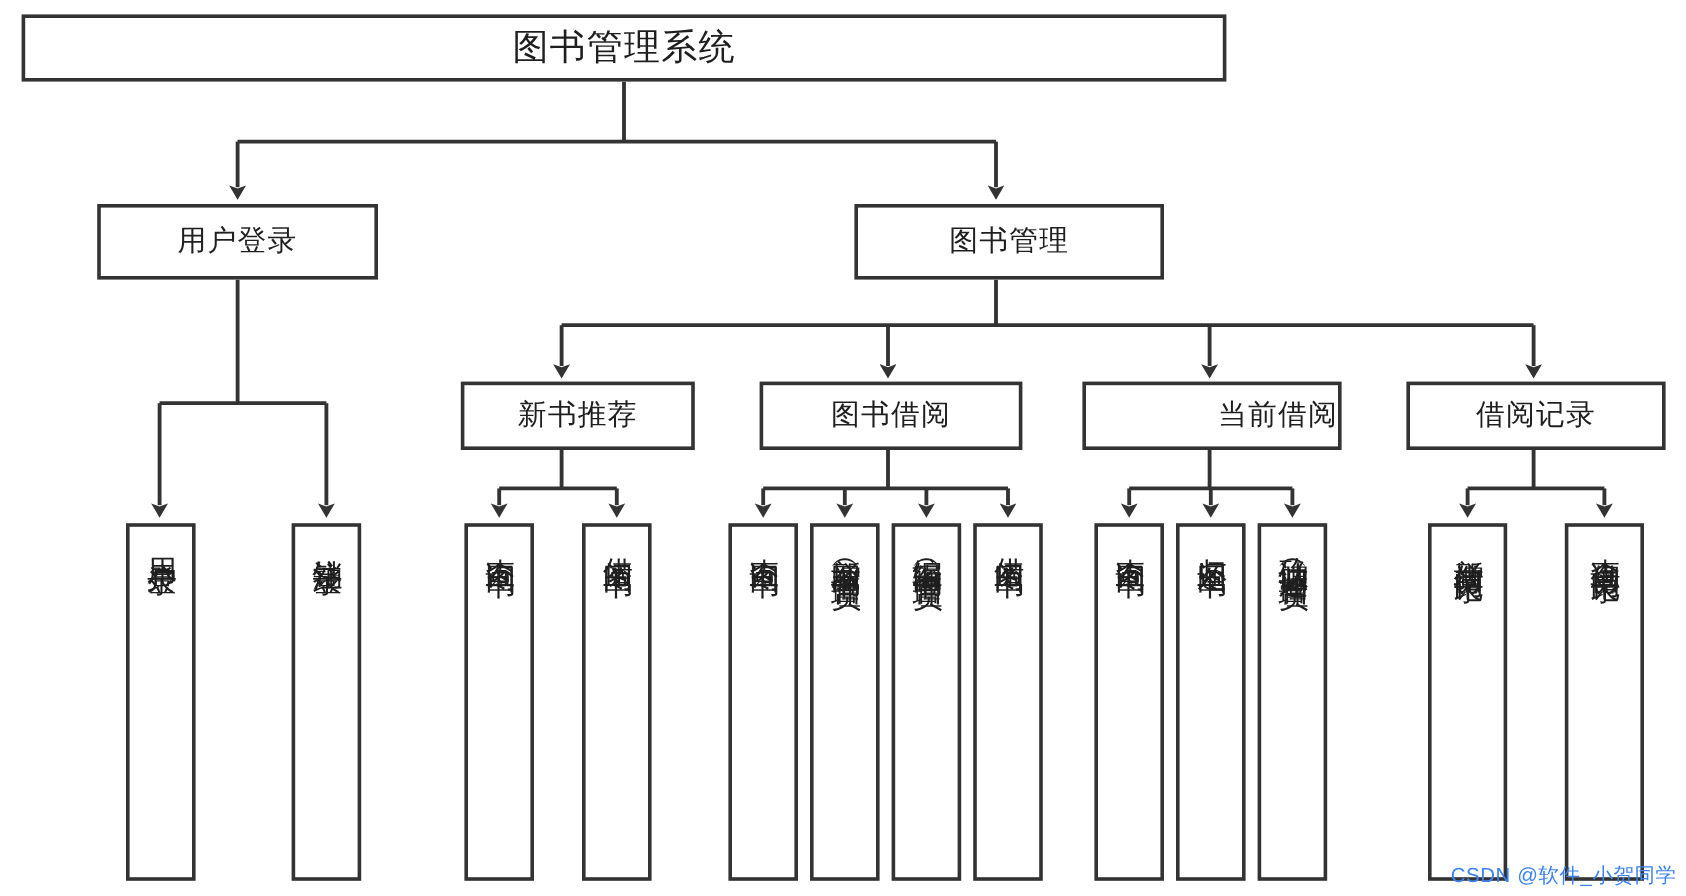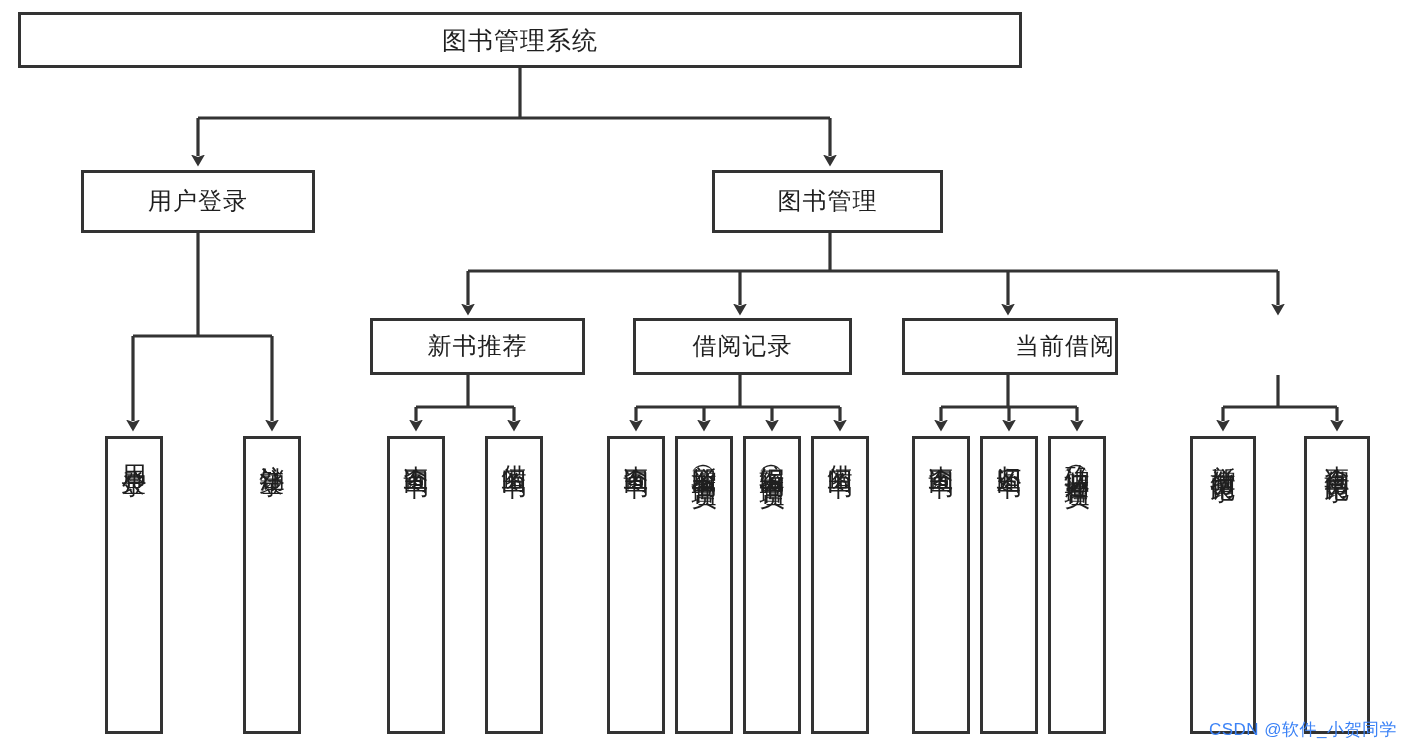--- a/index.html
+++ b/index.html
@@ -50,21 +50,21 @@
     padding-top: 6px;
   }
   .node.vertical .label {
     writing-mode: vertical-rl;
     text-orientation: upright;
     font-size: 25px;
     letter-spacing: 3px;
     line-height: 1;
     margin: 0 auto;
   }
-  .node.root .label { font-size: 25px; }
+  .node.root .label { font-size: 30px; }
   .watermark {
     position: absolute;
     right: 8px;
     bottom: 6px;
     font-size: 17px;
     color: #3b82f6;
     letter-spacing: 0.5px;
     white-space: nowrap;
     user-select: none;
   }
@@ -126,33 +126,36 @@
     </g>
   </svg>
 
   <div class="node horizontal root" style="left:18px; top:12px; width:1004px; height:56px;">
     <span class="label">图书管理系统</span>
   </div>
 
   <div class="node horizontal" style="left:81px; top:170px; width:234px; height:63px;">
     <span class="label">用户登录</span>
   </div>
-  <div class="node horizontal" style="left:712px; top:170px; width:231px; height:63px;">
+  <div class="node horizontal" style="left:712px; top:170px; width:258px; height:63px;">
     <span class="label">图书管理</span>
   </div>
 
-  <div class="node horizontal" style="left:370px; top:318px; width:215px; height:57px;">
+  <div class="node horizontal" style="left:384px; top:318px; width:195px; height:57px;">
     <span class="label">新书推荐</span>
   </div>
   <div class="node horizontal" style="left:633px; top:318px; width:219px; height:57px;">
-    <span class="label">借阅记录</span>
+    <span class="label">图书借阅</span>
   </div>
   <div class="node horizontal" style="left:902px; top:318px; width:216px; height:57px;justify-content:flex-end;">
     <span class="label">当前借阅</span>
   </div>
+  <div class="node horizontal" style="left:1172px; top:318px; width:216px; height:57px;">
+    <span class="label">借阅记录</span>
+  </div>
 
   <div class="node vertical" style="left:105px; top:436px; width:58px; height:298px;">
     <span class="label">用户登录</span>
   </div>
   <div class="node vertical" style="left:243px; top:436px; width:58px; height:298px;">
     <span class="label">注销登录</span>
   </div>
 
   <div class="node vertical" style="left:387px; top:436px; width:58px; height:298px;">
     <span class="label">查询图书</span>

